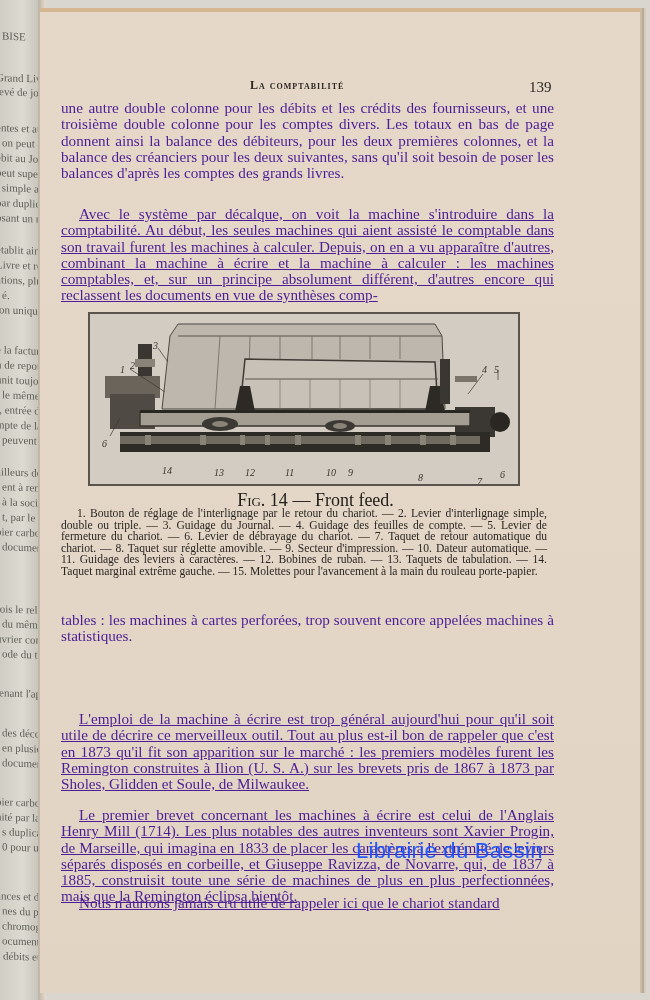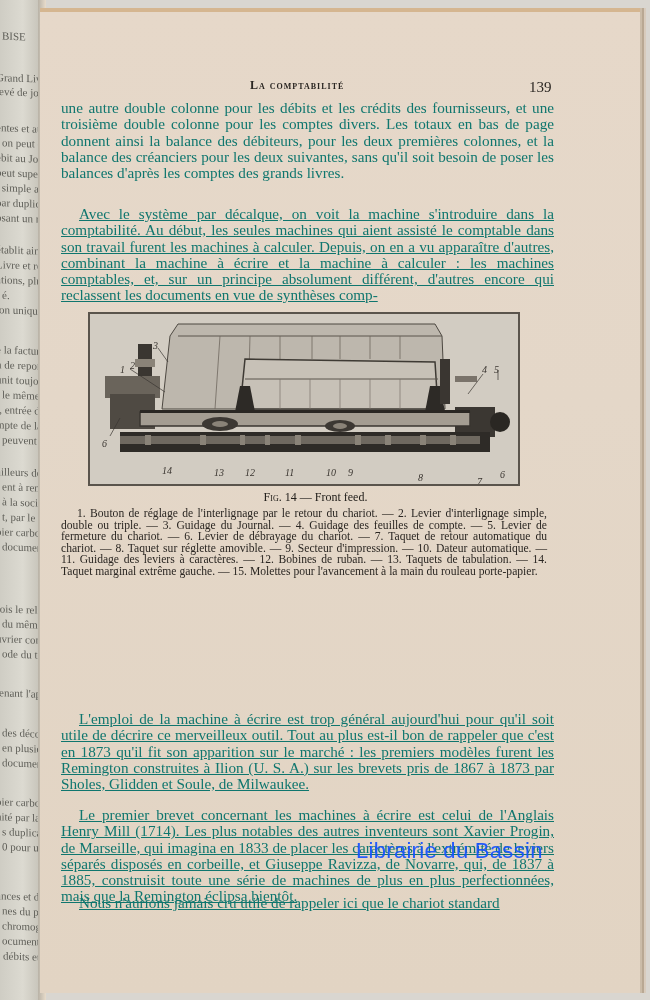--- a/index.html
+++ b/index.html
@@ -73,21 +73,21 @@
       position: absolute;
       top: 79px;
       left: 529px;
       font-size: 15px;
       color: #2a2622;
     }
     .text-block {
       position: absolute;
       left: 61px;
       width: 493px;
-      color: #0f766e;
+      color: #4c1d95;
       font-size: 15.2px;
       line-height: 16.3px;
       text-align: justify;
       hyphens: none;
     }
     .text-block p {
       margin: 0;
     }
     .indent { text-indent: 18px; text-decoration: underline; }
     .block1 { top: 100px; }
@@ -108,21 +108,21 @@
       font-size: 10px;
       font-style: italic;
       color: #3a3530;
     }
     .fig-caption {
       position: absolute;
       top: 490px;
       left: 0;
       width: 631px;
       text-align: center;
-      font-size: 12px;
+      font-size: 18px;
       color: #23201c;
     }
     .fig-caption .figno { font-variant: small-caps; }
     .legend {
       position: absolute;
       left: 61px;
       top: 508px;
       width: 486px;
       font-size: 11.6px;
       line-height: 11.6px;
@@ -301,20 +301,21 @@
 
 <div class="fig-caption">
   <span class="figno">Fig. 14</span><span> — </span><span>Front feed.</span>
 </div>
 
 <div class="legend">
   <p class="first" style="margin:0">1. Bouton de réglage de l'interlignage par le retour du chariot. — 2. Levier d'interlignage simple, double ou triple. — 3. Guidage du Journal. — 4. Guidage des feuilles de compte. — 5. Levier de fermeture du chariot. — 6. Levier de débrayage du chariot. — 7. Taquet de retour automatique du chariot. — 8. Taquet sur réglette amovible. — 9. Secteur d'impression. — 10. Dateur automatique. — 11. Guidage des leviers à caractères. — 12. Bobines de ruban. — 13. Taquets de tabulation. — 14. Taquet marginal extrême gauche. — 15. Molettes pour l'avancement à la main du rouleau porte-papier.</p>
 </div>
 
 <div class="text-block block3">
+  <p>tables : les machines à cartes perforées, trop souvent encore appelées machines à statistiques.</p>
 </div>
 
 <div class="text-block block4">
   <p class="indent">L'emploi de la machine à écrire est trop général aujourd'hui pour qu'il soit utile de décrire ce merveilleux outil. Tout au plus est-il bon de rappeler que c'est en 1873 qu'il fit son apparition sur le marché : les premiers modèles furent les Remington construites à Ilion (U. S. A.) sur les brevets pris de 1867 à 1873 par Sholes, Glidden et Soule, de Milwaukee.</p>
 </div>
 
 <div class="text-block block5">
   <p class="indent">Le premier brevet concernant les machines à écrire est celui de l'Anglais Henry Mill (1714). Les plus notables des autres inventeurs sont Xavier Progin, de Marseille, qui imagina en 1833 de placer les caractères à l'extrémité de leviers séparés disposés en corbeille, et Giuseppe Ravizza, de Novarre, qui, de 1837 à 1885, construisit toute une série de machines de plus en plus perfectionnées, mais que la Remington éclipsa bientôt.</p>
 </div>
 

